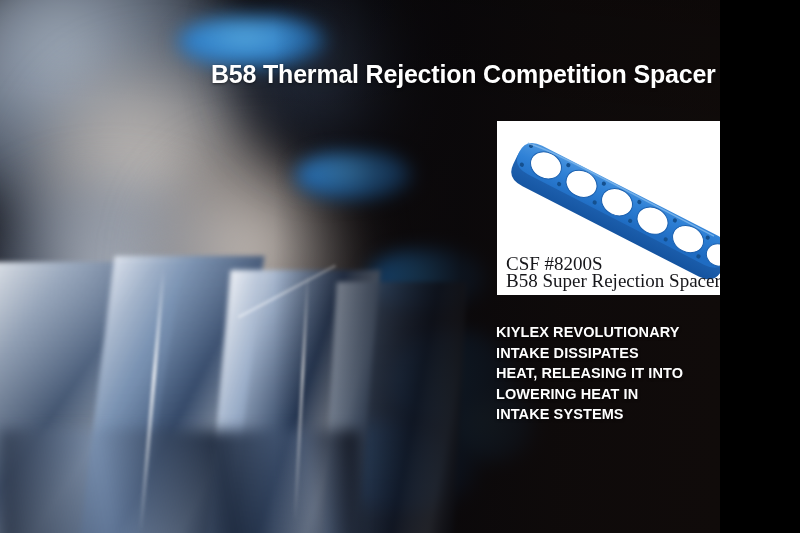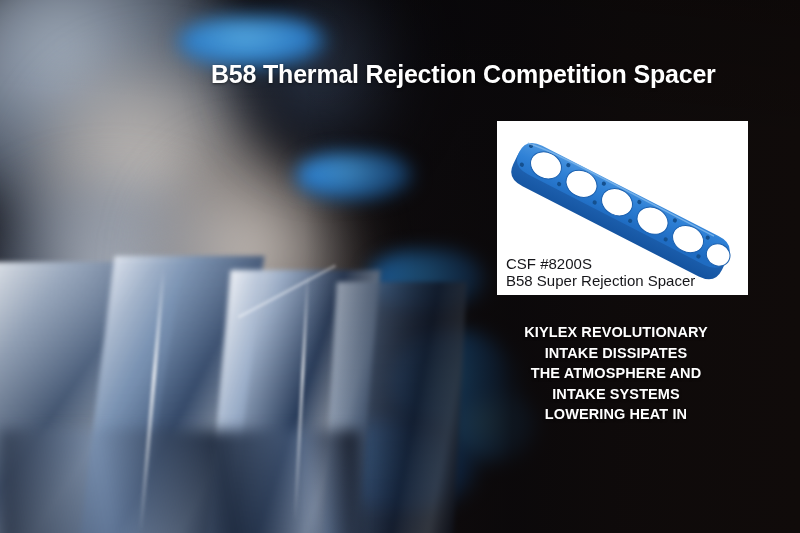--- a/index.html
+++ b/index.html
@@ -6,21 +6,21 @@
     margin: 0;
     padding: 0;
     background: #000;
   }
   body {
     font-family: "Liberation Sans", sans-serif;
   }
 
   #banner {
     position: relative;
-    width: 800px;
+    width: 720px;
     height: 533px;
     overflow: hidden;
     background: #7f1d1d;
   }
 
   
   .photo {
     position: absolute;
     inset: 0;
     overflow: hidden;
@@ -150,38 +150,38 @@
   }
   .card-image {
     position: absolute;
     inset: 0;
   }
   .card-caption {
     position: absolute;
     left: 9px;
     bottom: 6px;
     color: #16161a;
-    font-size: 15px;
+    font-size: 19px;
     line-height: 17px;
     white-space: nowrap;
+    font-family: Liberation Serif, serif;
   }
 
   
   #body-copy {
     position: absolute;
     left: 496px;
     top: 322px;
     width: 240px;
     color: #ffffff;
     font-size: 14.5px;
     font-weight: bold;
     line-height: 20.5px;
     letter-spacing: .1px;
     text-shadow: 0 1px 3px rgba(0,0,0,.6);
-    text-align: center;
   }
   #body-copy .line { display: block; white-space: nowrap; }
 </style>
 </head>
 <body>
 
 <div id="banner">
 
   <div class="photo">
     <div class="photo-layer bg-base"></div>
@@ -271,18 +271,18 @@
 
     <div class="card-caption">
       <div>CSF #8200S</div>
       <div>B58 Super Rejection Spacer</div>
     </div>
   </div>
 
   <div id="body-copy">
     <span class="line">KIYLEX REVOLUTIONARY</span>
     <span class="line">INTAKE DISSIPATES</span>
-    <span class="line">THE ATMOSPHERE AND</span>
+    <span class="line">HEAT, RELEASING IT INTO</span>
+    <span class="line">LOWERING HEAT IN</span>
     <span class="line">INTAKE SYSTEMS</span>
-    <span class="line">LOWERING HEAT IN</span>
   </div>
 
 </div>
 
 </body></html>

